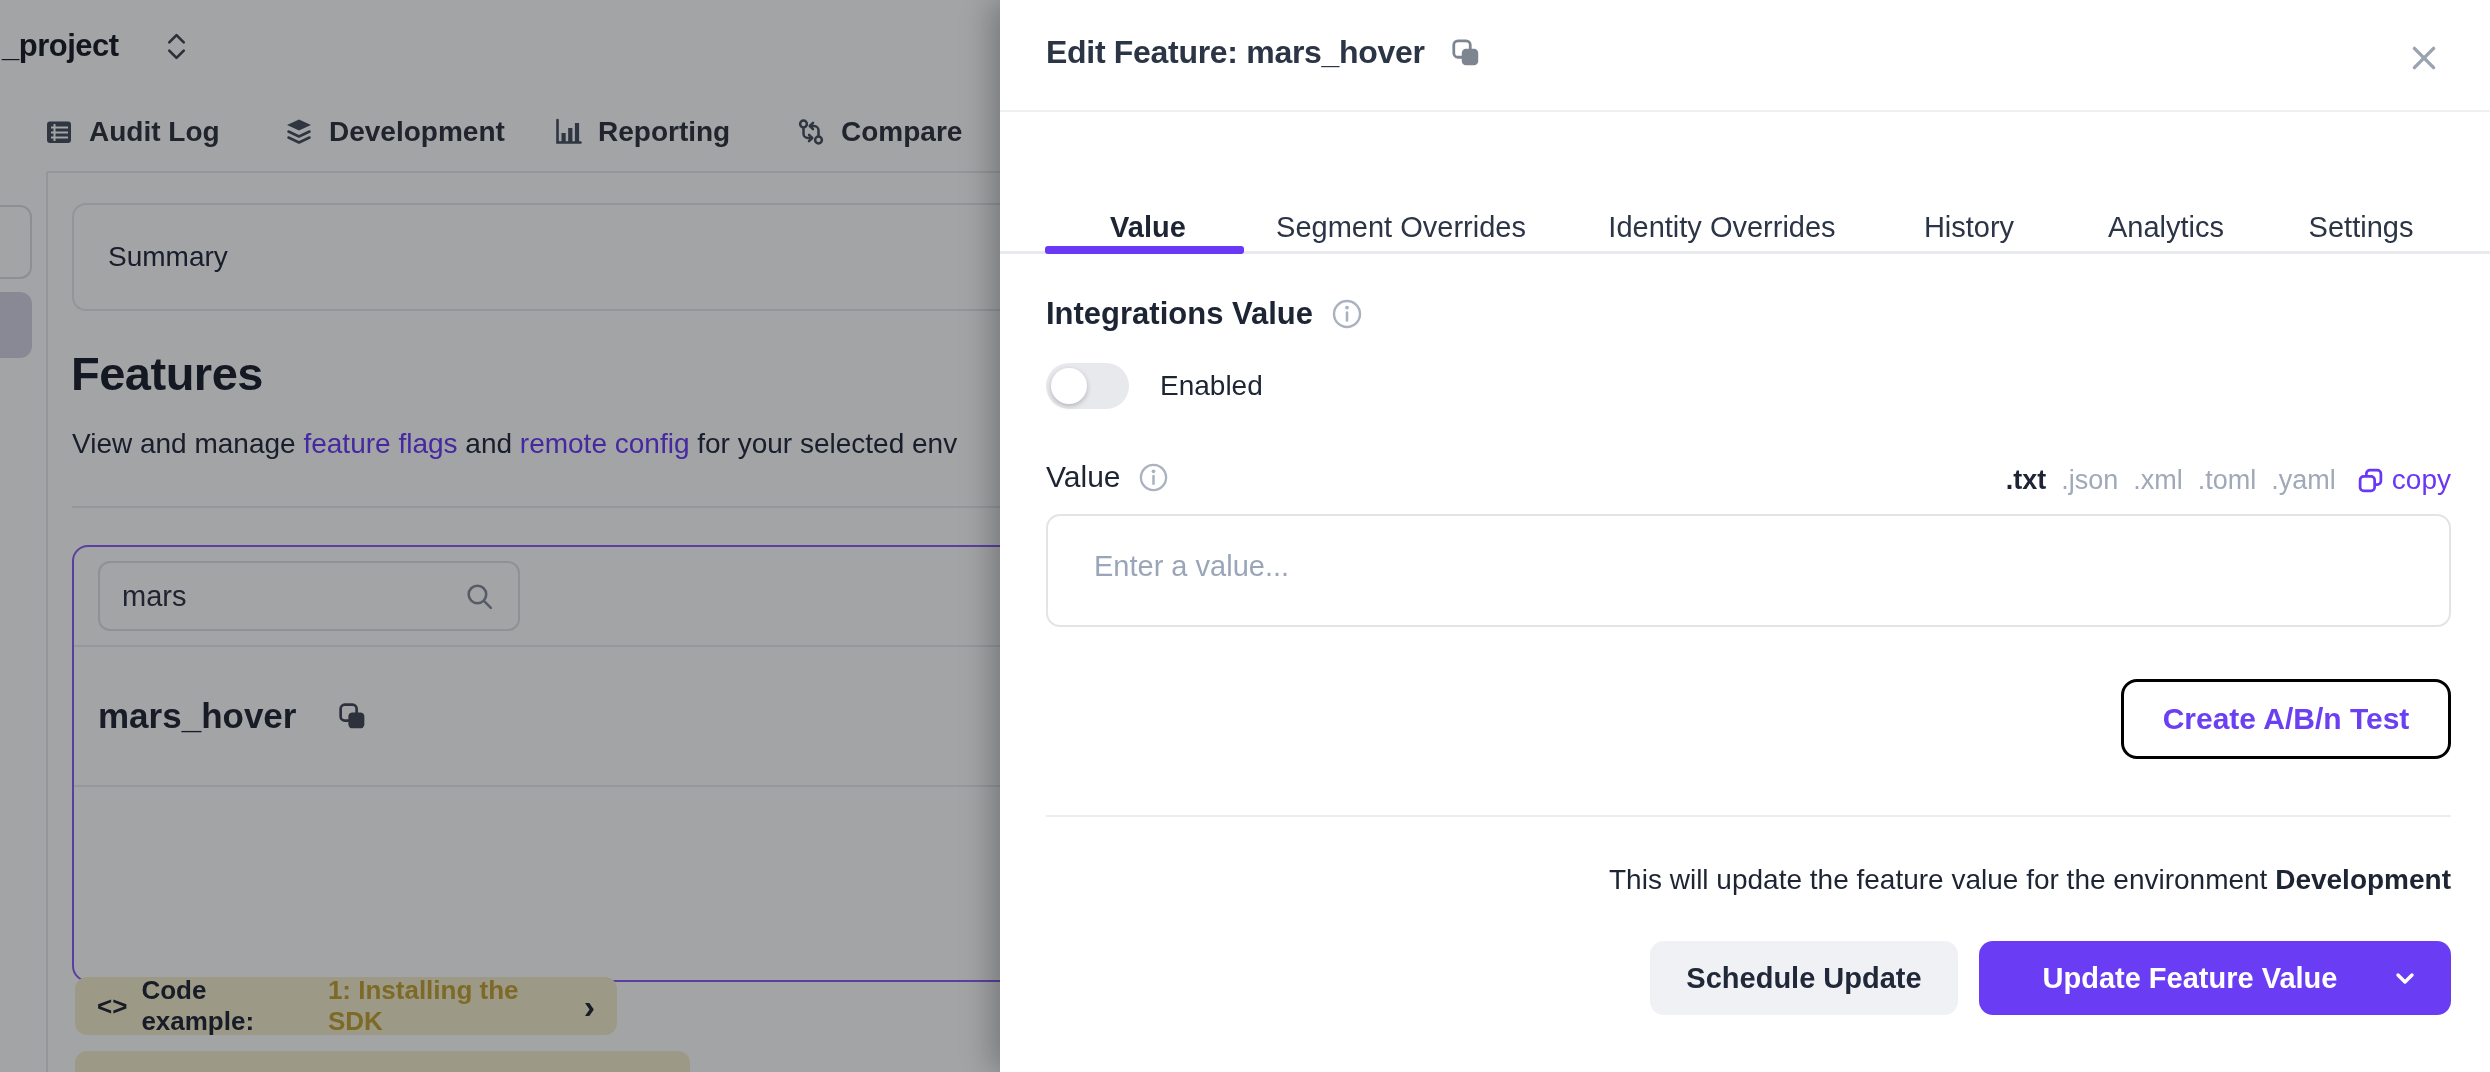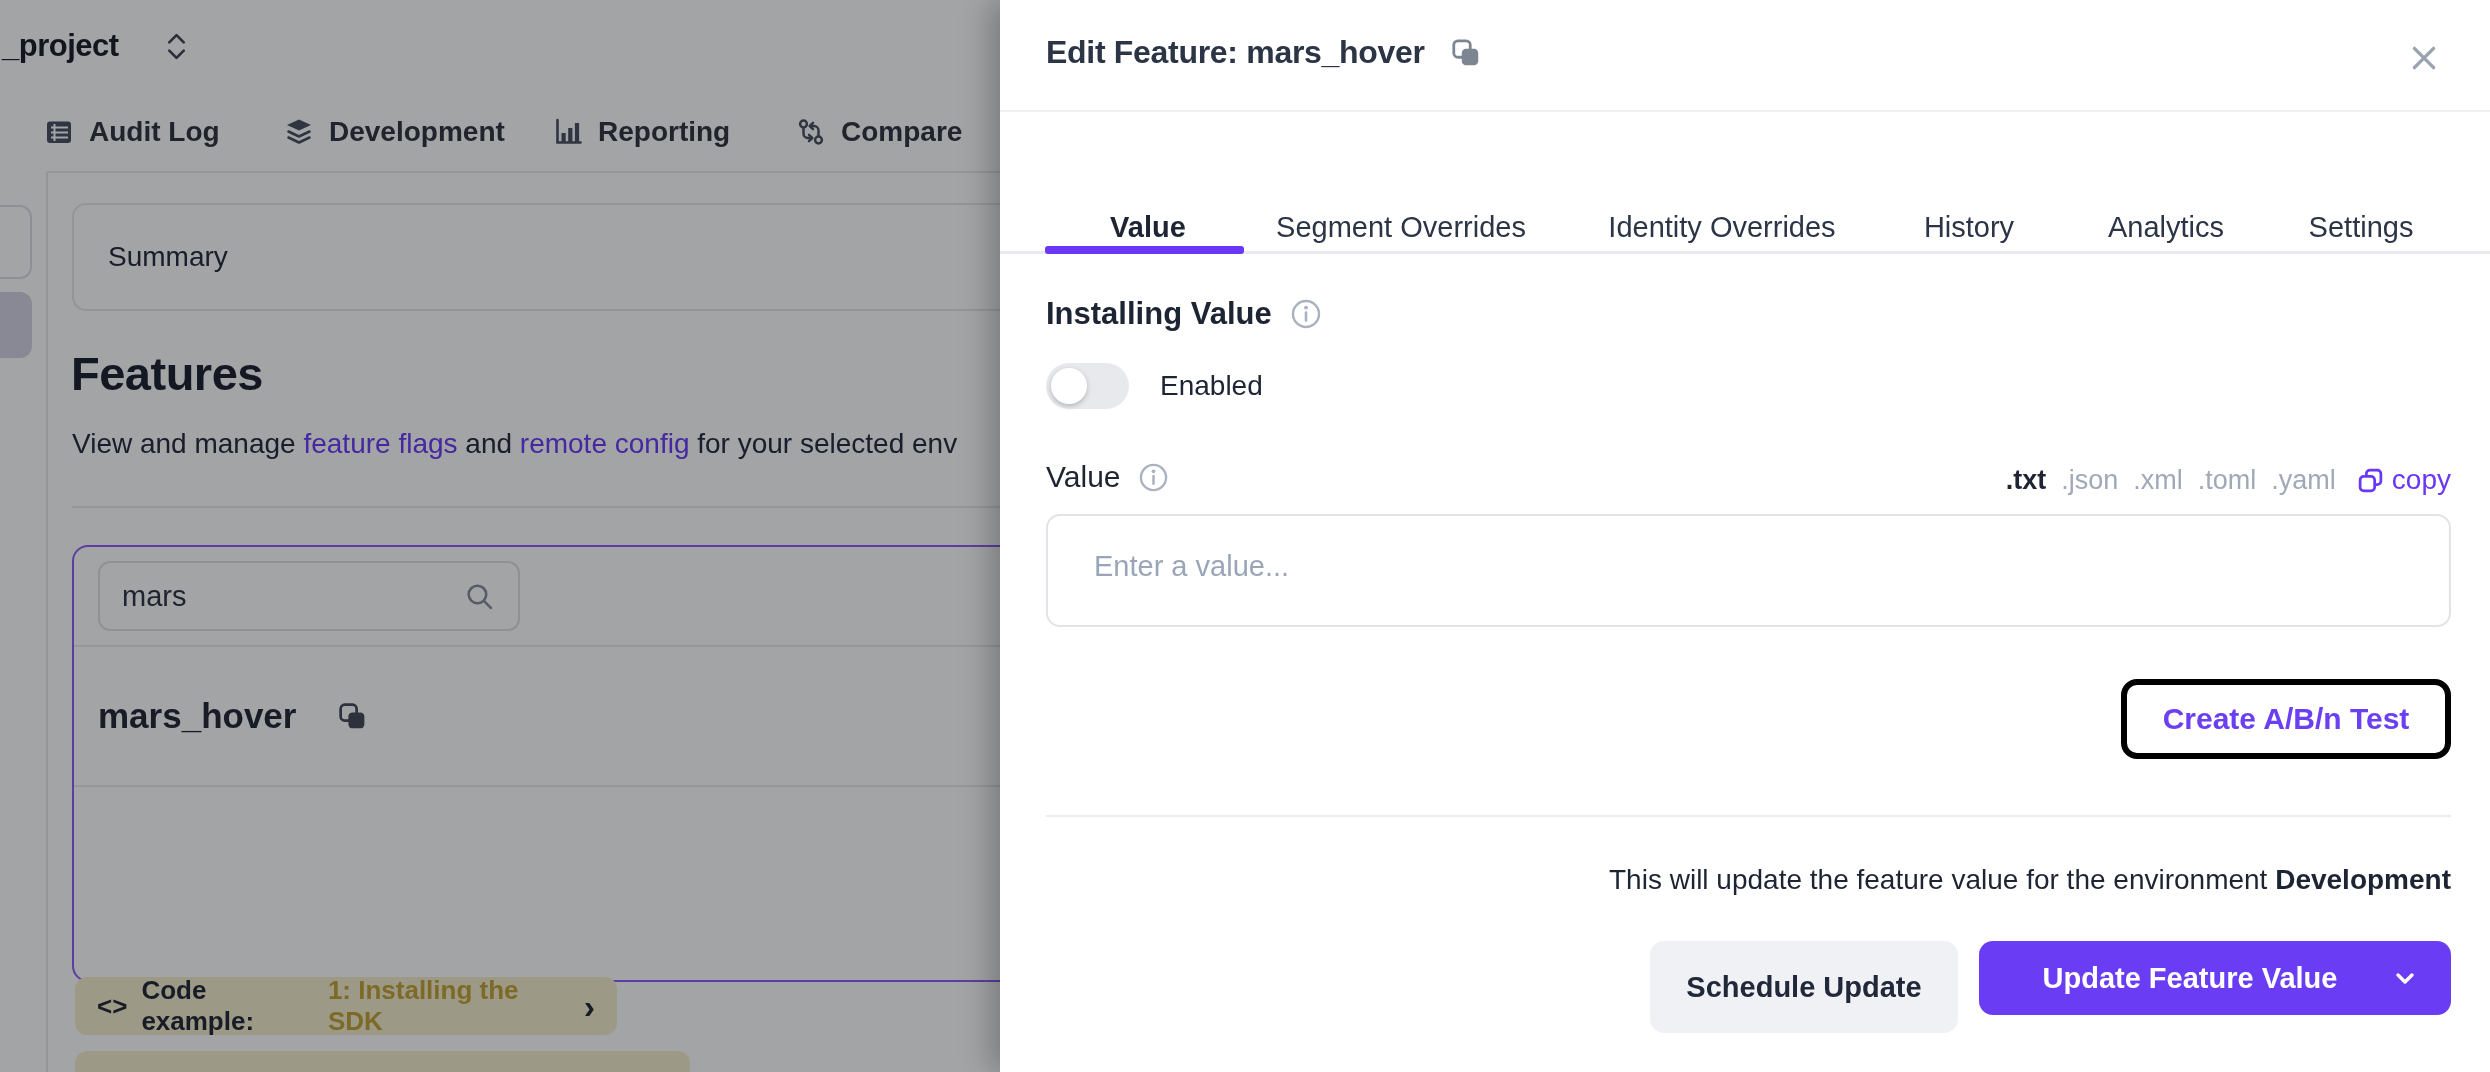--- a/index.html
+++ b/index.html
@@ -79,30 +79,30 @@
   .fmt { font-size:27px; color:#a0a9b8; cursor:pointer; }
   .fmt.active { color:#1d2433; font-weight:700; }
   .copy-link { display:flex; align-items:center; gap:8px; cursor:pointer; margin-left:6px; }
   .copy-label { font-size:28px; color:#6937f5; }
   .d-textarea { position:absolute; left:46px; right:39px; top:514px; height:113px;
                 border:2px solid #e3e4e8; border-radius:14px; resize:none; outline:none;
                 padding:34px 46px; font-size:29px; color:#1d2433;
                 font-family:"Liberation Sans","DejaVu Sans",sans-serif; }
   .d-textarea::placeholder { color:#9aa6b8; }
   .d-ab-btn { position:absolute; top:679px; right:39px; width:330px; height:80px;
-              border:6px solid #000000; border-radius:16px; background:#fff; color:#6b3ff2;
+              border:3px solid #000000; border-radius:16px; background:#fff; color:#6b3ff2;
               font-size:30px; font-weight:700; cursor:pointer;
               font-family:"Liberation Sans","DejaVu Sans",sans-serif; }
   .d-rule-2 { position:absolute; top:815px; left:46px; right:39px; border-top:2px solid #ededf0; }
   .d-note { position:absolute; top:864px; right:39px; font-size:28px; color:#1d2433; white-space:nowrap; }
   .d-note b { font-weight:700; }
   .d-actions { position:absolute; top:941px; right:39px; display:flex; gap:21px; }
   .btn { border:none; border-radius:14px; font-weight:700; cursor:pointer;
          font-family:"Liberation Sans","DejaVu Sans",sans-serif; }
-  .btn-schedule { width:308px; height:92px; background:#f0f1f4; color:#20283a; font-size:29px; }
+  .btn-schedule { width:308px; height:74px; background:#f0f1f4; color:#20283a; font-size:29px; }
   .btn-update { position:relative; width:472px; height:74px; background:#6a3df5; color:#fff;
                 font-size:29px; padding-right:50px; }
   .btn-update svg { position:absolute; right:34px; top:26px; }
   svg { display:block; }
 </style>
 </head>
 <body>
 
 <div class="stage">
 
@@ -240,21 +240,21 @@
       <span class="d-tab" style="left:401px">Segment Overrides</span>
       <span class="d-tab" style="left:722px">Identity Overrides</span>
       <span class="d-tab" style="left:969px">History</span>
       <span class="d-tab" style="left:1166px">Analytics</span>
       <span class="d-tab" style="left:1361px">Settings</span>
     </nav>
     <div class="d-tab-rule"></div>
     <div class="d-tab-underline"></div>
 
     <div class="d-env-head">
-      <span class="d-env-title">Installing Value</span>
+      <span class="d-env-title">Integrations Value</span>
       <span>
         <svg width="32" height="32" viewBox="0 0 32 32" fill="none">
             <circle cx="16" cy="16" r="13" stroke="#aab2bf" stroke-width="2.4"></circle>
             <line x1="16" y1="14.5" x2="16" y2="22.5" stroke="#aab2bf" stroke-width="2.6" stroke-linecap="round"></line>
             <circle cx="16" cy="9.6" r="1.9" fill="#aab2bf"></circle>
           </svg>
       </span>
     </div>
 
     <div class="d-toggle-row">

